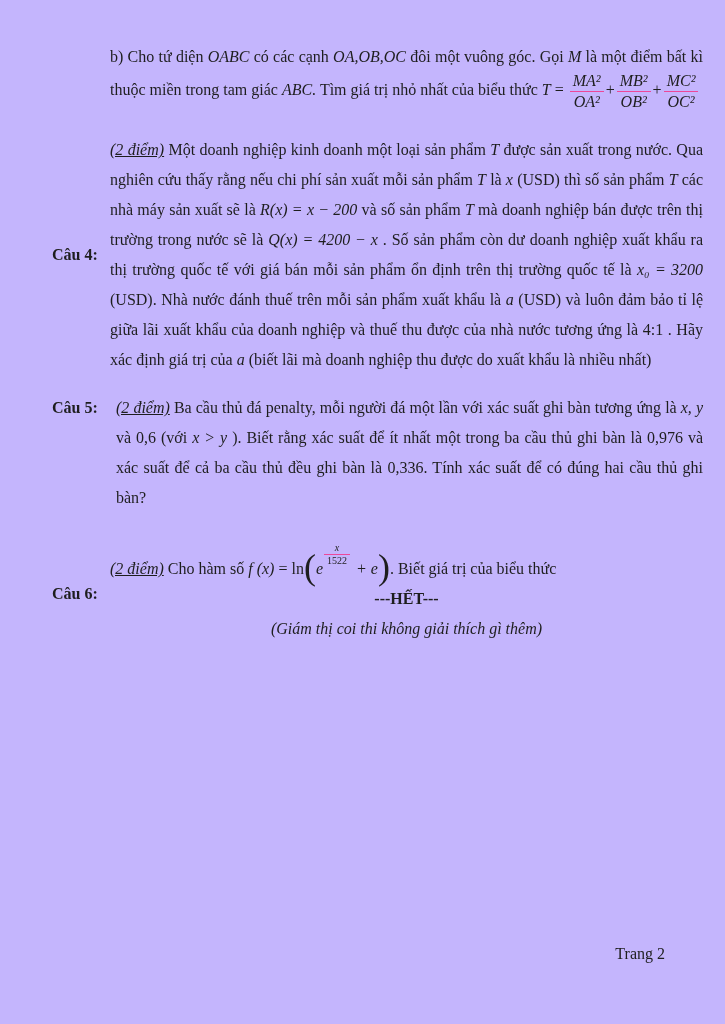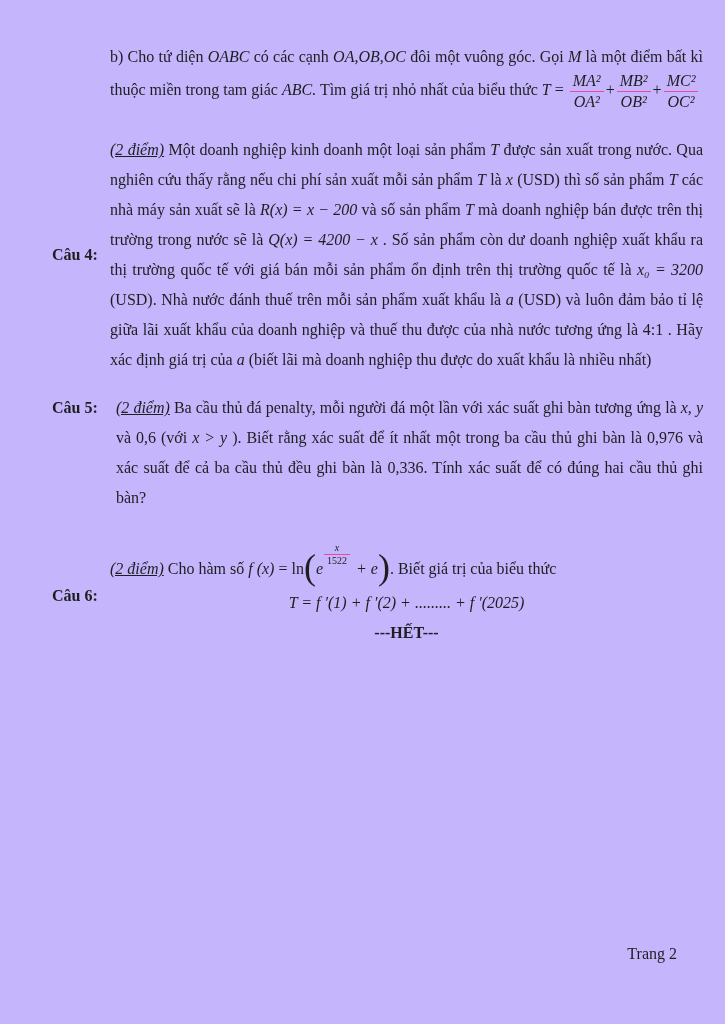--- a/index.html
+++ b/index.html
@@ -30,21 +30,21 @@
   
   .supfrac{display:inline-block;vertical-align:10px;font-size:10px;line-height:1;margin-left:1px;}
   .supfrac .num{font-style:italic;}
   .supfrac .den{font-style:normal;}
   .bigp{font-size:36px;font-weight:300;vertical-align:-4px;line-height:0;display:inline-block;position:relative;top:1px;}
   
   .center-line{text-align:center;line-height:30px;}
   .sum-line{font-style:italic;margin-top:4px;}
   .het-line{font-weight:700;}
   .note-line{font-style:italic;}
-  .footer{position:absolute;top:944px;right:48px;line-height:20px;}
+  .footer{position:absolute;top:944px;right:60px;line-height:20px;}
 </style>
 </head>
 <body>
 
 <div class="page">
   <div class="flow">
 
     <div class="para item-b"><span>b)</span><span> Cho tứ diện </span><i class="m">OABC</i><span> có các cạnh </span><i class="m">OA,OB,OC</i><span> đôi một vuông góc. Gọi </span><i class="m">M</i><span> là một điểm bất kì thuộc miền trong tam giác </span><i class="m">ABC.</i><span> Tìm giá trị nhỏ nhất của biểu thức </span><span class="mathgroup"><i class="m">T</i><span> = </span><span class="frac"><span class="num">MA²</span><span class="den">OA²</span></span><span>+</span><span class="frac"><span class="num">MB²</span><span class="den">OB²</span></span><span>+</span><span class="frac"><span class="num">MC²</span><span class="den">OC²</span></span></span></div>
 
     <div class="question q4">
@@ -54,22 +54,22 @@
 
     <div class="question q5">
       <div class="q-label">Câu 5:</div>
       <div class="q-body"><i class="pts">(2 điểm)</i><span> Ba cầu thủ đá penalty, mỗi người đá một lần với xác suất ghi bàn tương ứng là </span><i class="m">x, y</i><span> và 0,6 (với </span><i class="m">x &gt; y</i><span> ). Biết rằng xác suất để ít nhất một trong ba cầu thủ ghi bàn là 0,976 và xác suất để cả ba cầu thủ đều ghi bàn là 0,336. Tính xác suất để có đúng hai cầu thủ ghi bàn?</span></div>
     </div>
 
     <div class="question q6">
       <div class="q-label">Câu 6:</div>
       <div class="q-body">
         <div><i class="pts">(2 điểm)</i><span> Cho hàm số </span><i class="m">f (x)</i><span> = ln</span><span class="bigp">(</span><i class="m">e</i><span class="supfrac frac"><span class="num">x</span><span class="den">1522</span></span><i class="m"> + e</i><span class="bigp">)</span><span>.  Biết giá trị của biểu thức</span></div>
-        <div class="center-line sum-line">T = f ′(1) + f ′(2) + ......... + f ′(2025)</div>
         <div class="center-line het-line">---HẾT---</div>
+        <div class="center-line note-line">(Giám thị coi thi không giải thích gì thêm)</div>
       </div>
     </div>
 
   </div>
 
   <div class="footer">
     <span>Trang 2</span>
   </div>
 </div>
 

